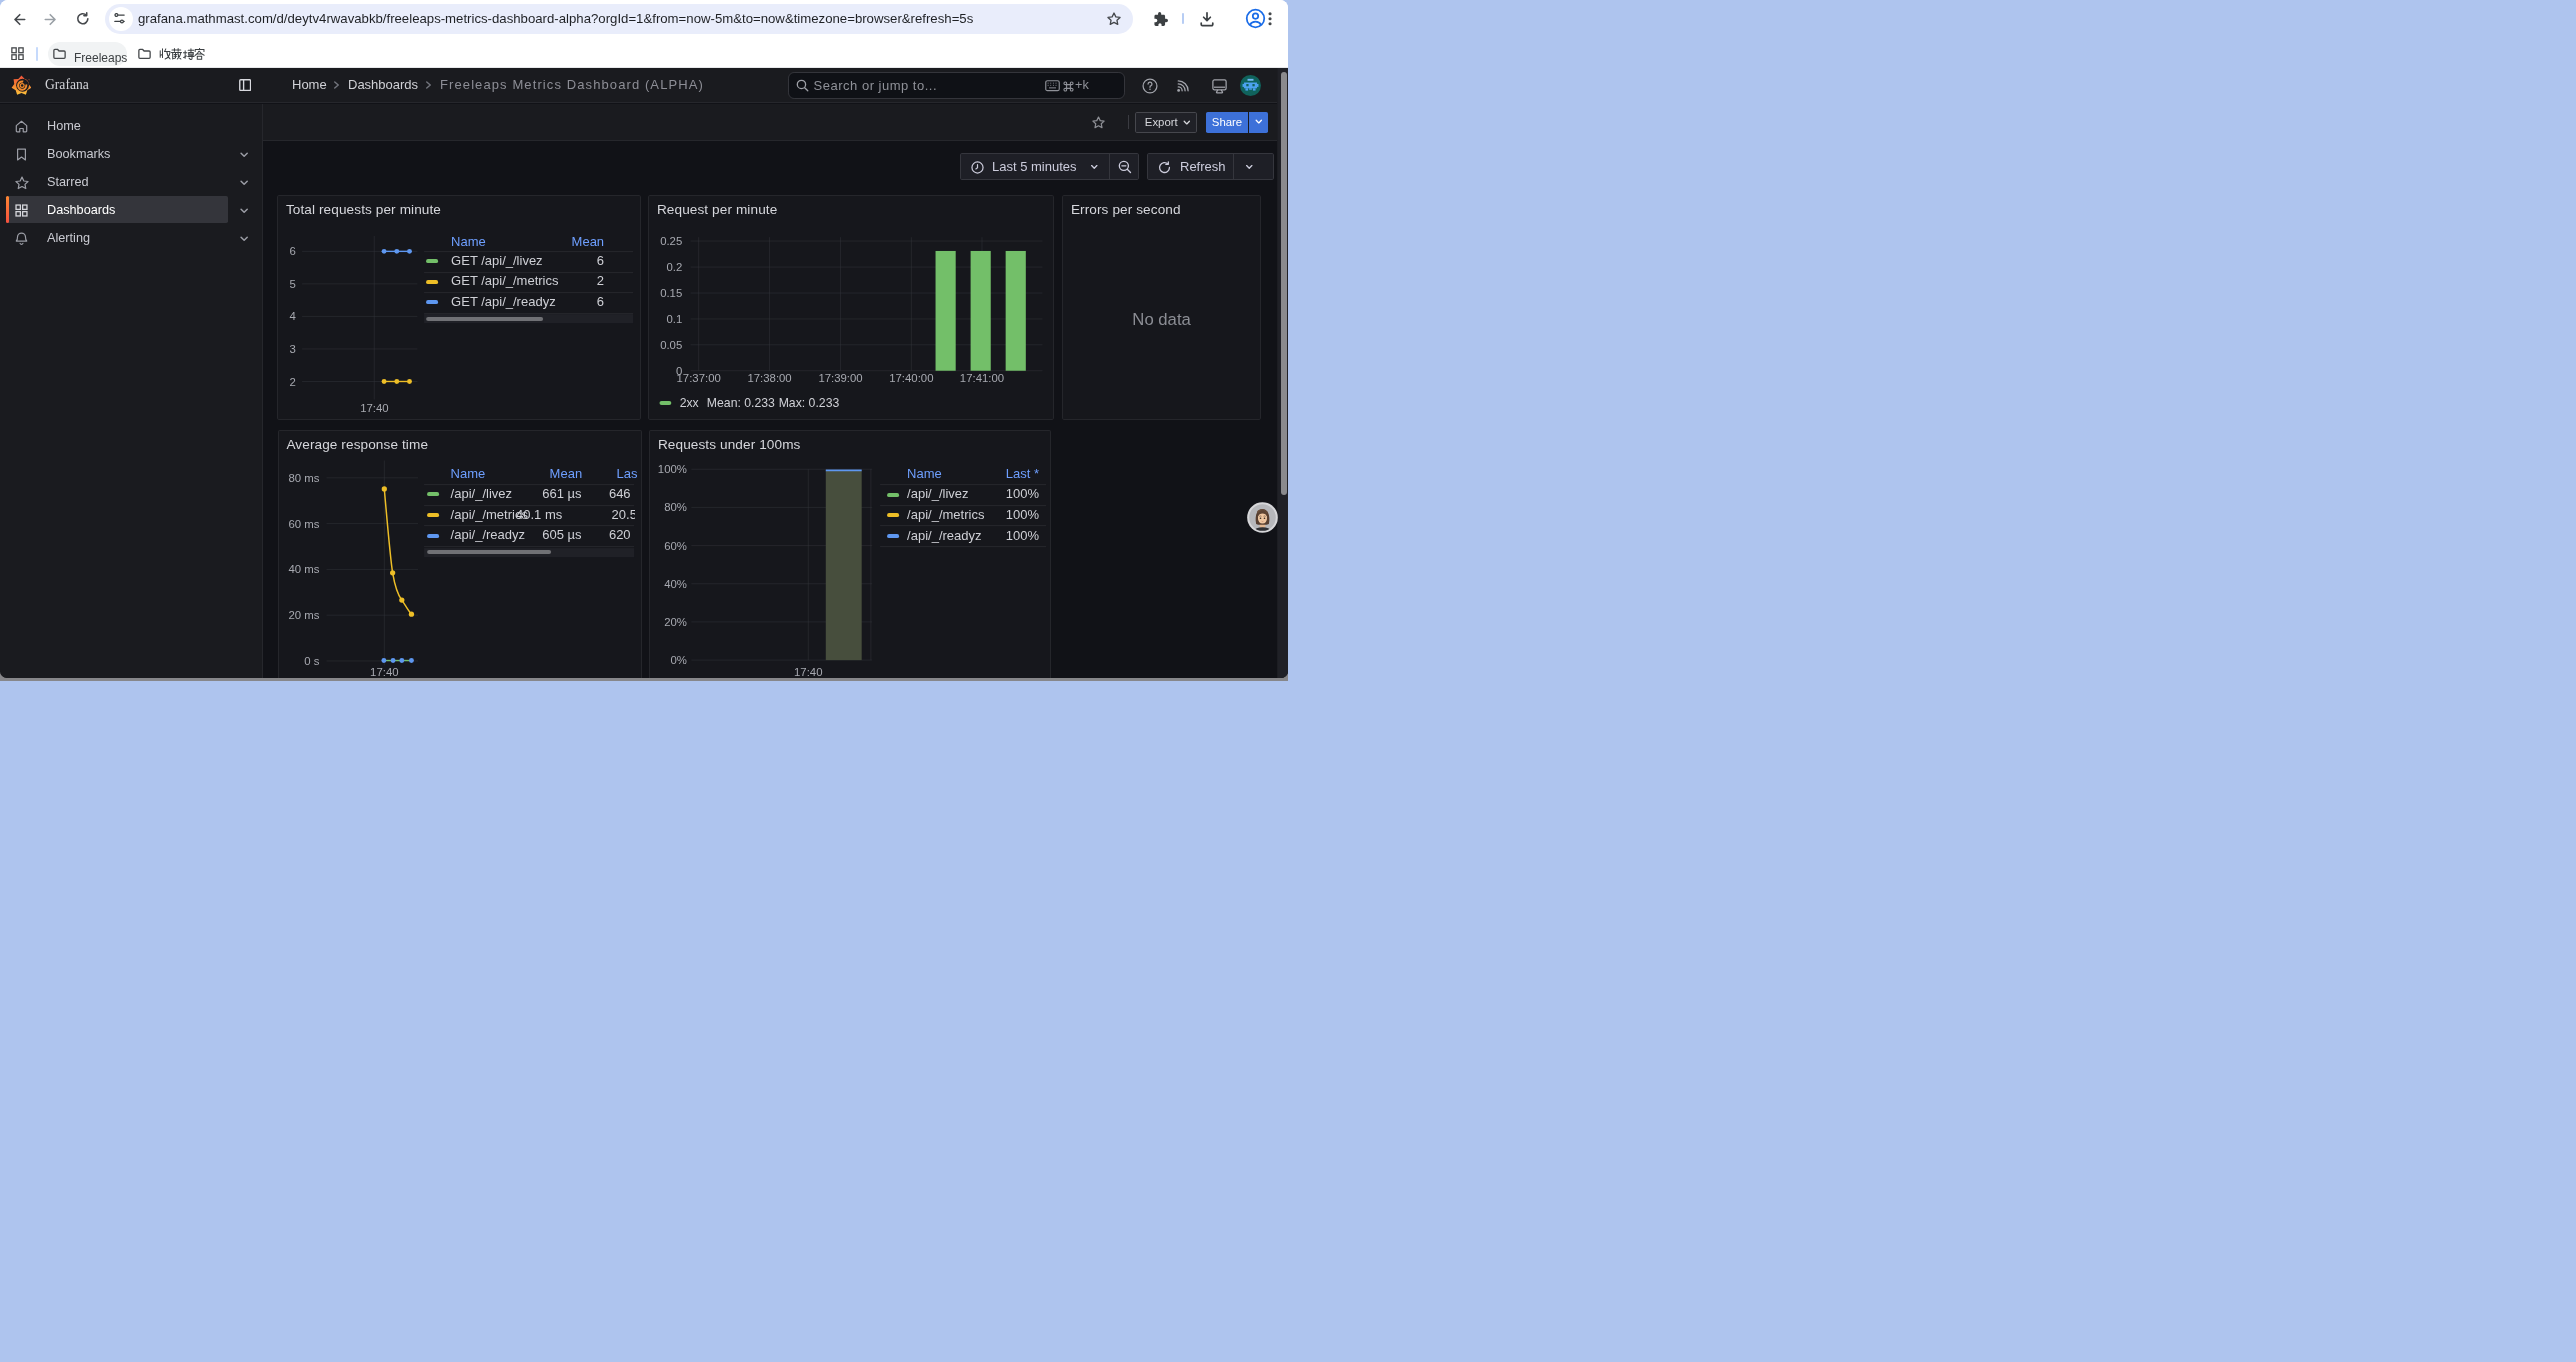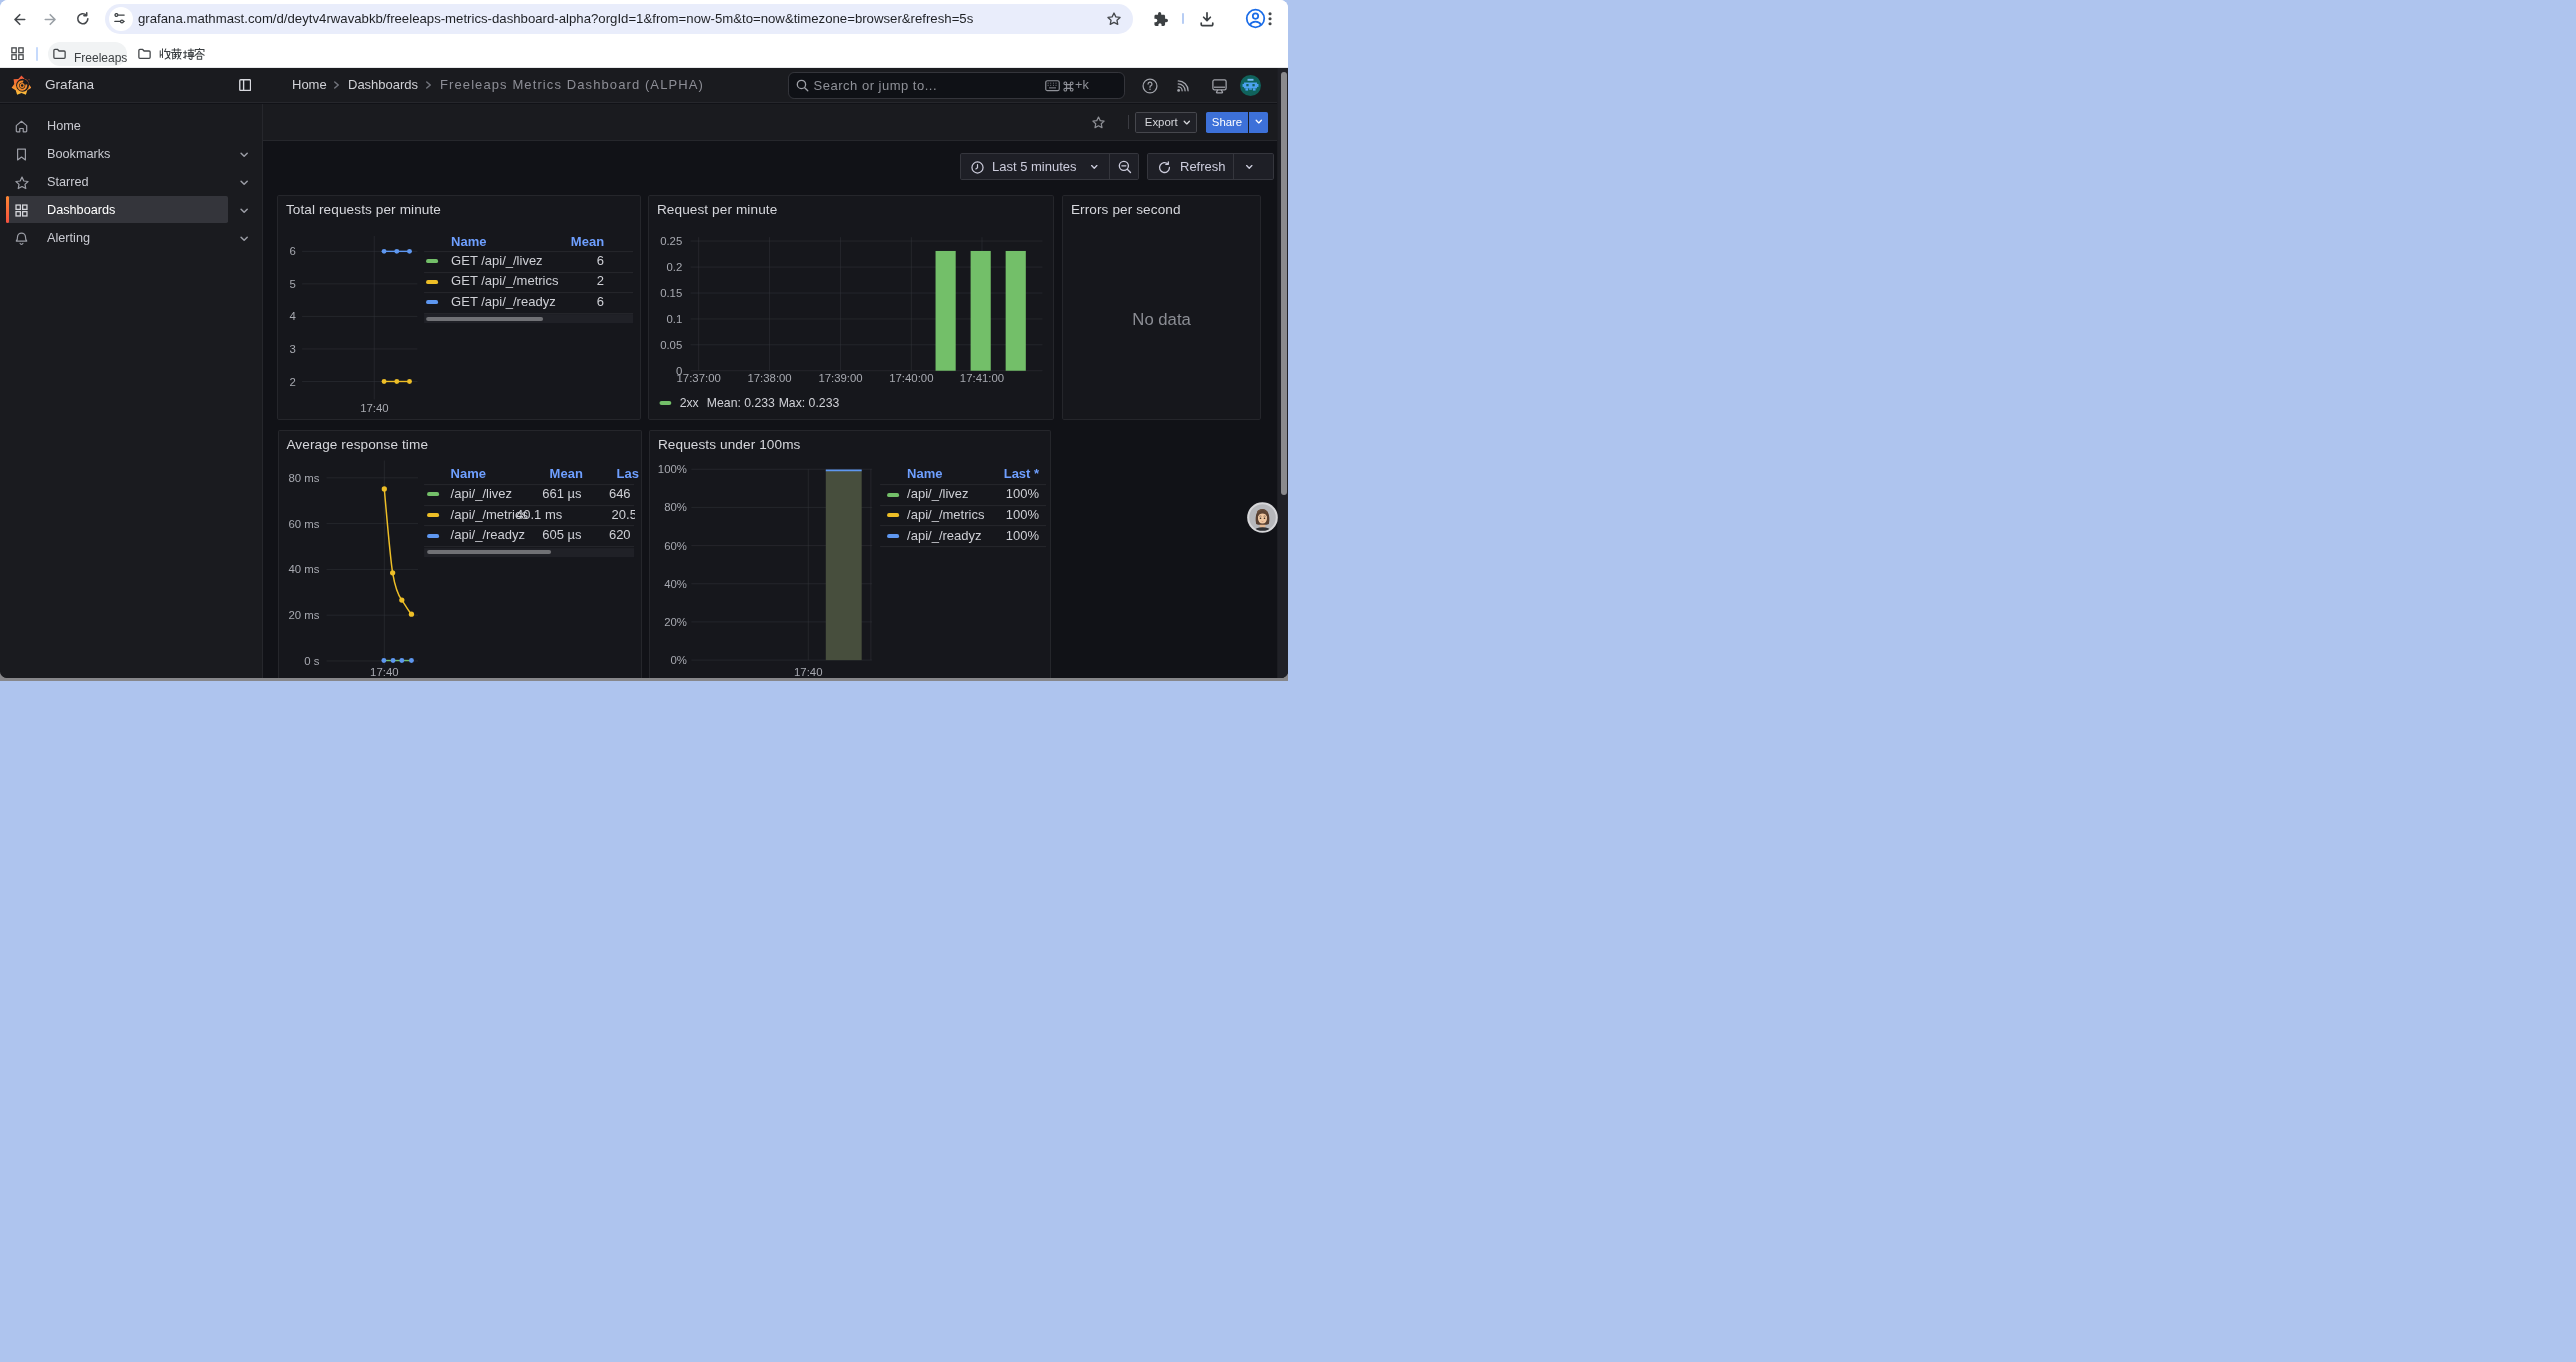--- a/index.html
+++ b/index.html
@@ -29,21 +29,21 @@
   .menuitem { position:absolute; left:0; width:263px; height:28px; }
   .menuitem .lbl { position:absolute; left:47px; top:0; height:28px; line-height:28px; font-size:12.7px; color:#c9cad1; }
   .menuitem svg.ic { position:absolute; left:15px; top:8px; }
   .menuitem svg.chev { position:absolute; left:238px; top:10.5px; }
 
   .ptitle { position:absolute; left:8.8px; top:6.6px; font-size:13.6px; font-weight:500; color:#d6d7dc; letter-spacing:0.1px; }
   .panel { position:absolute; background:#16171c; border:0.9px solid #25262b; border-radius:1.8px; }
   .panel > * { transform: translate(-0.9px,-0.9px); }
 
   .trow { position:absolute; font-size:13px; color:#cfd0d6; white-space:nowrap; }
-  .thead { position:absolute; font-size:13px; font-weight:700; color:#6e9fff; white-space:nowrap; }
+  .thead { position:absolute; font-size:13px; font-weight:400; color:#6e9fff; white-space:nowrap; }
   .sep { position:absolute; height:0.9px; background:#26272d; }
   .swatch { position:absolute; width:12.3px; height:3.9px; border-radius:1.9px; }
 
   .gbtn { position:absolute; background:#1e1f26; border:0.9px solid #35363d; border-radius:1.8px; }
   .gbtn .txt { color:#ccccdc; font-size:13px; }
 </style>
 </head>
 <body>
 <div id="bottomstrip"></div>
 <div id="win">
@@ -158,21 +158,21 @@
               <stop offset="1" stop-color="#fcc23b"></stop>
             </linearGradient>
           </defs>
         <polygon points="11.60,1.40 15.46,5.58 21.14,5.99 20.28,11.62 23.49,16.31 18.56,19.15 16.89,24.59 11.60,22.50 6.31,24.59 4.64,19.15 -0.29,16.31 2.92,11.62 2.06,5.99 7.74,5.58" fill="url(#glg)"></polygon>
         <circle cx="12.9" cy="13.2" r="7.7" fill="#1a1b1f"></circle>
         <path d="M17.5 5.23 A9.2 9.2 0 0 1 22.06 12.4" stroke="#1a1b1f" stroke-width="2" fill="none"></path>
         <circle cx="12.4" cy="13.6" r="3.0" fill="#f08a2e"></circle>
         <circle cx="12.4" cy="13.6" r="1.5" fill="#1a1b1f"></circle>
         <path d="M13.69 8.77 A5 5 0 1 0 17.23 12.31" stroke="#f08a2e" stroke-width="2.4" fill="none"></path>
       </svg>
-      <div class="abs" style="left:45px;top:0;height:34px;line-height:34px;font-size:13.6px;font-weight:500;color:#d2d3d8;">Grafana</div>
+      <div class="abs" style="left:45px;top:0;height:34px;line-height:34px;font-size:13.6px;font-weight:500;color:#d2d3d8;font-family:Liberation Serif, serif;">Grafana</div>
 
       <svg class="abs" style="left:239px;top:11px" width="12.3" height="12.3" viewBox="0 0 16 16" fill="none" stroke="#d8d9de" stroke-width="1.8">
           <rect x="1" y="1" width="14" height="14" rx="1.2"></rect>
           <path d="M6 1 v14"></path>
         </svg>
 
       <div class="abs crumb" style="left:292px;top:0;height:34px;line-height:34px;">Home</div>
       <svg class="abs" style="left:333px;top:13px" width="7" height="8" viewBox="0 0 8 9" fill="none" stroke="#73757d" stroke-width="1.6" stroke-linecap="round" stroke-linejoin="round">
           <path d="M2 1 L6 4.5 L2 8"></path>
         </svg>

